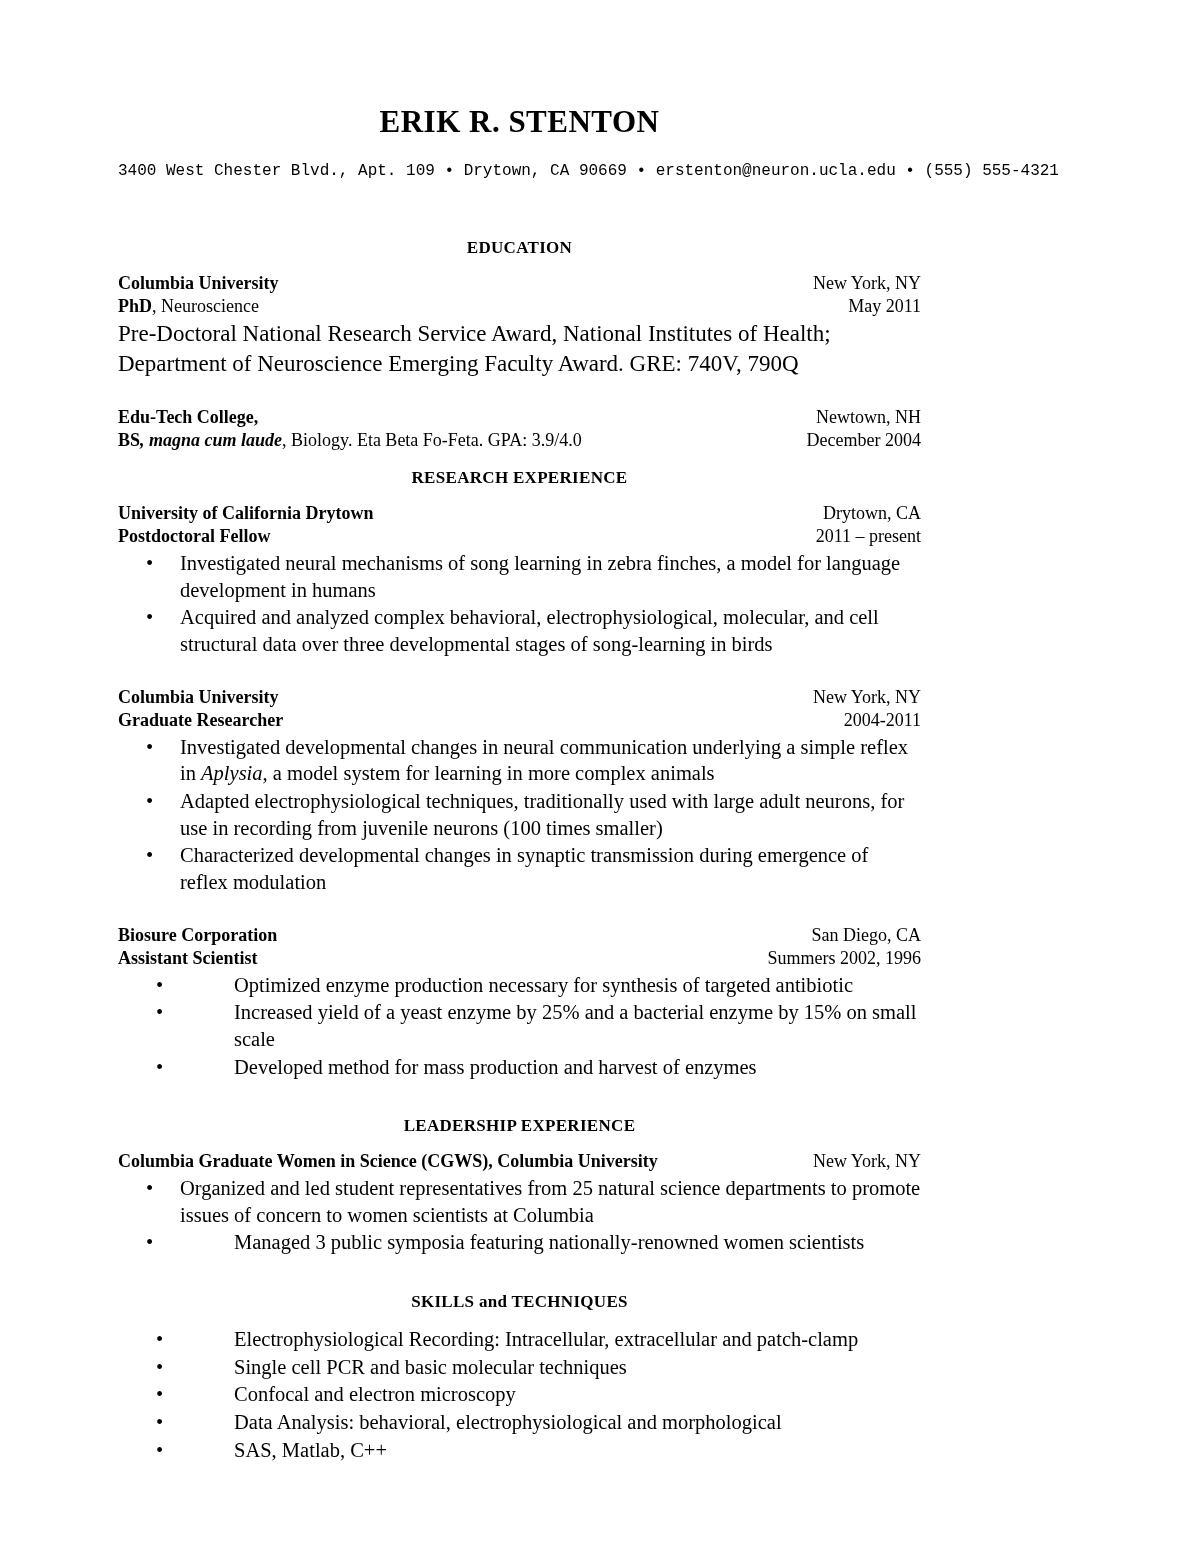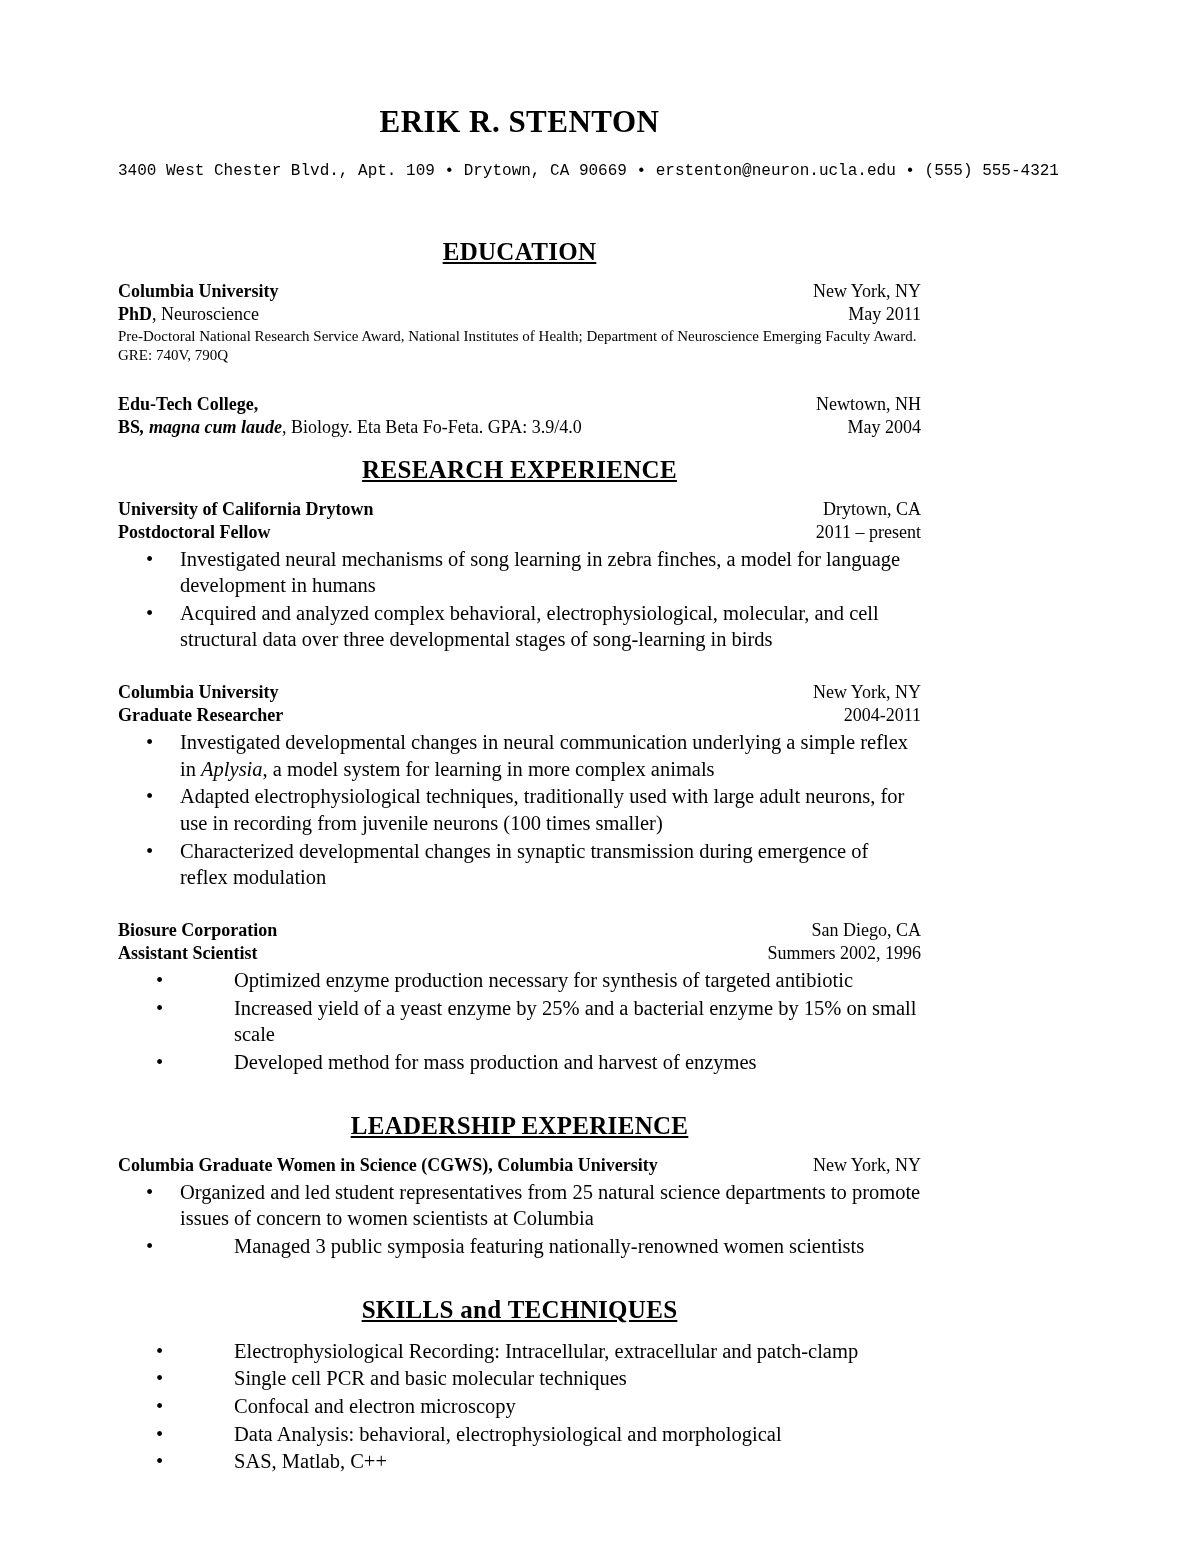--- a/index.html
+++ b/index.html
@@ -30,42 +30,41 @@
   }
   .contact {
     text-align: center;
     font-size: 16px;
     margin: 0 0 58px 0;
     white-space: nowrap;
     font-family: Liberation Mono, monospace;
   }
   .section-title {
     text-align: center;
-    font-size: 25px;
+    font-size: 17px;
     font-weight: bold;
     letter-spacing: 0.3px;
     margin: 0 0 14px 0;
-    text-decoration: underline;
   }
   .entry {
     margin-bottom: 6px;
   }
   .row {
     display: flex;
     justify-content: space-between;
     align-items: baseline;
     font-size: 18px;
     line-height: 1.28;
   }
   .row .left { text-align: left; }
   .row .right { text-align: right; white-space: nowrap; padding-left: 16px; }
   .b { font-weight: bold; }
   .i { font-style: italic; }
   .detail {
-    font-size: 15px;
+    font-size: 23px;
     line-height: 1.28;
     margin-top: 1px;
   }
   ul.bullets {
     list-style: none;
     margin: 2px 0 0 0;
     padding: 0;
   }
   ul.bullets li {
     position: relative;
@@ -110,21 +109,21 @@
 
   <div class="gap-md"></div>
 
   <div class="entry">
     <div class="row">
       <div class="left b">Edu-Tech College,</div>
       <div class="right">Newtown, NH</div>
     </div>
     <div class="row">
       <div class="left"><span class="b">BS</span><span class="b i">, magna cum laude</span><span>, Biology. Eta Beta Fo-Feta. GPA: 3.9/4.0</span></div>
-      <div class="right">May 2004</div>
+      <div class="right">December 2004</div>
     </div>
   </div>
 
   <div class="gap-sm"></div>
 
   <div class="section-title">RESEARCH EXPERIENCE</div>
 
   <div class="entry">
     <div class="row">
       <div class="left b">University of California Drytown</div>

